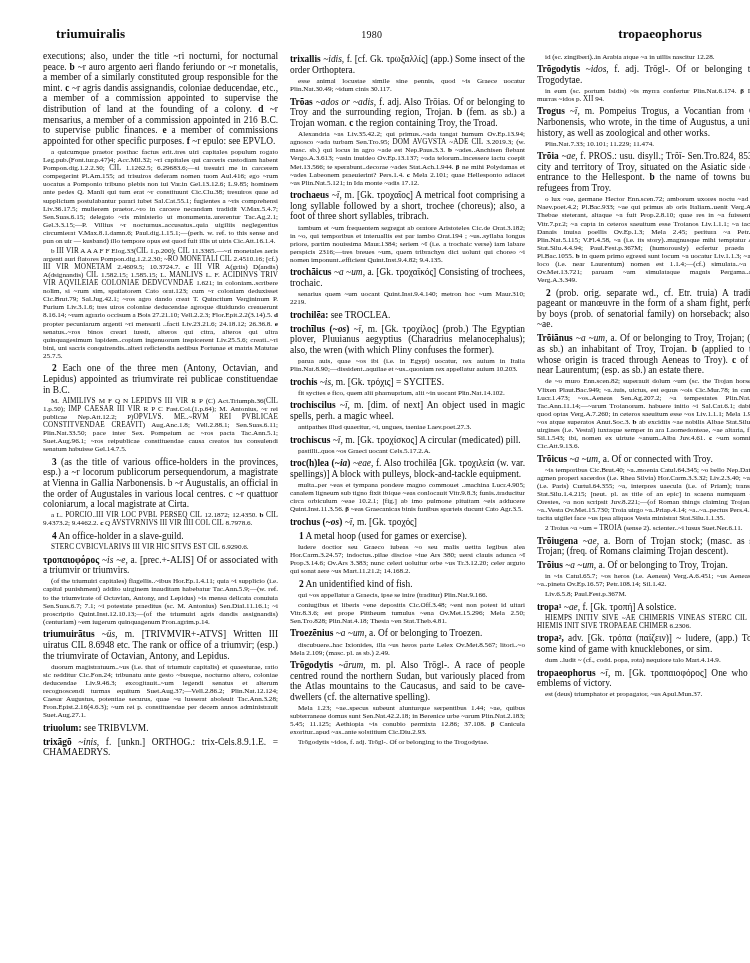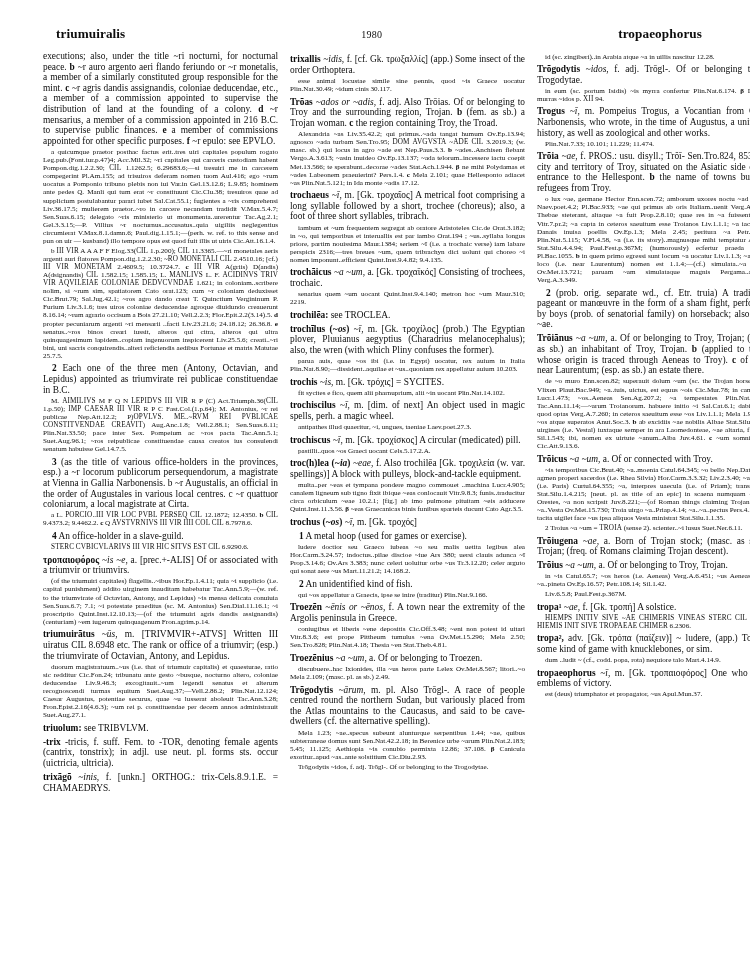--- a/index.html
+++ b/index.html
@@ -99,21 +99,20 @@
         <div class="cit">M. <span class="sc">AIMILIVS</span> M F Q N <span class="sc">LEPIDVS</span> <span class="sc">III</span> <span class="sc">VIR</span> R P (C) Act.Triumph.36(<span class="sc">CIL</span> 1.p.50); <span class="sc">IMP</span> <span class="sc">CAESAR</span> <span class="sc">III</span> <span class="sc">VIR</span> R P C Fast.Col.(1.p.64); M. Antonius, ~r rei publicae Nep.Att.12.2; P)<span class="sc">OPVLVS</span>. <span class="sc">ME</span>..~<span class="sc">RVM</span> <span class="sc">REI</span> <span class="sc">PVBLICAE</span> <span class="sc">CONSTITVENDAE</span> <span class="sc">CREAVIT</span>) Aug.Anc.1.8; Vell.2.88.1; Sen.Suas.6.11; Plin.Nat.33.50; pace inter Sex. Pompeium ac ~ros pacta Tac.Ann.5.1; Suet.Aug.96.1; ~ros reipublicae constituendae causa creatos ius consulendi senatum habuisse Gel.14.7.5.</div>
         <div class="defn sense"><span class="num">3</span> (as the title of various office-holders in the provinces, esp.)   a ~r locorum publicorum persequendorum, a magistrate at Vienna in Gallia Narbonensis.   b ~r Augustalis, an official in the order of Augustales in various local centres.   c ~r quattuor coloniarum, a local magistrate at Cirta.</div>
         <div class="cit">a  L. <span class="sc">PORCIO</span>..<span class="sc">III</span> <span class="sc">VIR</span> <span class="sc">LOC</span> <span class="sc">PVBL</span> <span class="sc">PERSEQ</span> <span class="sc">CIL</span> 12.1872; 12.4350.   <span class="bd">b</span> <span class="sc">CIL</span> 9.4373.2; 9.4462.2.   <span class="bd">c</span> Q <span class="sc">AVSTVRNIVS</span> <span class="sc">III</span> <span class="sc">VIR</span> <span class="sc">IIII</span> <span class="sc">COL</span> <span class="sc">CIL</span> 8.7978.6.</div>
         <div class="defn sense"><span class="num">4</span> An office-holder in a slave-guild.</div>
         <div class="cit"><span class="sc">STERC</span> <span class="sc">CVBICVLARIVS</span> <span class="sc">III</span> <span class="sc">VIR</span> <span class="sc">HIC</span> <span class="sc">SITVS</span> <span class="sc">EST</span> <span class="sc">CIL</span> 6.9290.6.</div>
         <div class="defn"><span class="hw">τροπαιοφόρος</span> <span class="it">~is</span> <span class="it">~e</span>, a. [prec.+-ALIS] Of or associated with a triumvir or triumvirs.</div>
         <div class="cit">(of the triumuiri capitales) flagellis..~ibus Hor.Ep.1.4.11; quia ~i supplicio (i.e. capital punishment) addito uirginem inauditam habebatur Tac.Ann.5.9;—(w. ref. to the triumvirate of Octavian, Antony, and Lepidus) ~is mensa delicata conuiuia Sen.Suas.6.7; 7.1; ~i potestate praeditus (sc. M. Antonius) Sen.Dial.11.16.1;   ~i proscriptio Quint.Inst.12.10.13;—(of the triumuiri agris dandis assignandis) (centuriam) ~em iugerum quinquagenum Fron.agrim.p.14.</div>
         <div class="defn"><span class="hw">triumuirātus</span> <span class="it">~ūs</span>, m. [TRIVMVIR+-ATVS] Written III uiratus CIL 8.6948 etc. The rank or office of a triumvir; (esp.) the triumvirate of Octavian, Antony, and Lepidus.</div>
         <div class="cit">duorum magistratuum..~us (i.e. that of triumuir capitalis) et quaesturae, ratio sic redditur Cic.Fon.24; tribunatu ante gesto ~busque, nocturno altero, coloniae deducendae Liv.9.46.3; excogitauit..~um legendi senatus et alterum recognoscendi turmas equitum Suet.Aug.37;—Vell.2.86.2; Plin.Nat.12.124; Caesar Augustus, potentiae securus, quae ~u lusserat aboleuit Tac.Ann.3.28; Fron.Epist.2.16(4.6.3); ~um rei p. constituendae per decem annos administrauit Suet.Aug.27.1.</div>
         <div class="defn"><span class="hw">triuolum:</span> see TRIBVLVM.</div>
-        <div class="defn"><span class="hw">-trix</span> -tricis, f. suff. Fem. to -TOR, denoting female agents (cantrix, tonstrix); in adjl. use neut. pl. forms sts. occur (uictricia, ultricia).</div>
         <div class="defn"><span class="hw">trixāgō</span> <span class="it">~inis</span>, f. [unkn.] ORTHOG.: trix-Cels.8.9.1.E. = CHAMAEDRYS.</div>
       </div>
     <div class="col">
         <div class="defn"><span class="hw">trixallis</span> <span class="it">~idis</span>, f. [cf. Gk. τρωξαλλίς] (app.) Some insect of the order Orthoptera.</div>
         <div class="cit">esse animal locustae simile sine pennis, quod ~is Graece uocatur Plin.Nat.30.49; ~idum cinis 30.117.</div>
         <div class="defn"><span class="hw">Trōas</span> <span class="it">~ados or</span> <span class="it">~adis</span>, f. adj. Also Trōias. Of or belonging to Troy and the surrounding region, Trojan.   <span class="bd">b</span> (fem. as sb.) a Trojan woman.   <span class="bd">c</span> the region containing Troy, the Troad.</div>
         <div class="cit">Alexandria ~as Liv.35.42.2; qui primus..~ada tangat humum Ov.Ep.13.94; agnosco ~ada turbam Sen.Tro.95; <span class="sc">DOM</span> <span class="sc">AVGVSTA</span> ~<span class="sc">ADE</span> <span class="sc">CIL</span> 3.2019.3; (w. masc. sb.) qui locus in agro ~ade est Nep.Paus.3.3.   <span class="bd">b</span> ~ades..Anchisen flebant Vergo.A.3.613; ~asin inuideo Ov.Ep.13.137; ~ada telorum..incessere iactu coepit Met.13.566; te sperabunt..decorae ~ades Stat.Ach.1.944.   <span class="bd">β</span> ne mihi Polydamas et ~ades Labeonem praeuierint? Pers.1.4.   <span class="bd">c</span> Mela 2.101; quae Hellesponto adiacet ~as Plin.Nat.5.121; in Ida monte ~adis 17.12.</div>
         <div class="defn"><span class="hw">trochaeus</span> <span class="it">~ī</span>, m. [Gk. τροχαῖος] A metrical foot comprising a long syllable followed by a short, trochee (choreus); also, a foot of three short syllables, tribrach.</div>
         <div class="cit">iambum et ~um frequentem segregat ab oratore Aristoteles Cic.de Orat.3.182; in ~o, qui temporibus et interuallis est par iambo Orat.194 ; ~us..syllaba longus priore, partim nouissima Maur.1384; seriem ~ī (i.e. a trochaic verse) iam labare perspicis 2316;—tres breues ~um, quem tribrachyn dici uolunt qui choreo ~i nomen imponunt..efficient Quint.Inst.9.4.82; 9.4.135.</div>
         <div class="defn"><span class="hw">trochāicus</span> <span class="it">~a</span> <span class="it">~um</span>, a. [Gk. τροχαϊκός] Consisting of trochees, trochaic.</div>
@@ -127,21 +126,20 @@
         <div class="cit">antipathes illud quaeritur, ~i, ungues, taeniae Laev.poet.27.3.</div>
         <div class="defn"><span class="hw">trochiscus</span> <span class="it">~ī</span>, m. [Gk. τροχίσκος] A circular (medicated) pill.</div>
         <div class="cit">pastilli..quos ~os Graeci uocant Cels.5.17.2.A.</div>
         <div class="defn"><span class="hw">troc(h)lea (<span class="it">~ia</span>)</span> <span class="it">~eae</span>, f. Also trochilēa [Gk. τροχιλεία (w. var. spellings)] A block with pulleys, block-and-tackle equipment.</div>
         <div class="cit">multa..per ~eas et tympana pondere magno commouet ..machina Lucr.4.905; canalem ligneum sub tigno fixit ibique ~eas conlocauit Vitr.9.8.3; funis..traducitur circa orbiculum ~eae 10.2.1; [fig.] ab imo pulmone pituitam ~eis adducere Quint.Inst.11.3.56.   <span class="bd">β</span> ~eas Graecanicas binis funibus sparteis ducunt Cato Agr.3.5.</div>
         <div class="defn"><span class="hw">trochus (<span class="it">~os</span>)</span> <span class="it">~ī</span>, m. [Gk. τροχός]</div>
         <div class="defn sense"><span class="num">1</span> A metal hoop (used for games or exercise).</div>
         <div class="cit">ludere doctior seu Graeco iubeas ~o seu malis uetita legibus alea Hor.Carm.3.24.57; indoctus..pilae discioe ~iue Ars 380; uersi clauis adunca ~ī Prop.3.14.6; Ov.Ars 3.383; nunc celeri uoluitur orbe ~us Tr.3.12.20; celer arguto qui sonat aere ~us Mart.11.21.2; 14.168.2.</div>
         <div class="defn sense"><span class="num">2</span> An unidentified kind of fish.</div>
         <div class="cit">qui ~os appellatur a Graecis, ipse se inire (traditur) Plin.Nat.9.166.</div>
-        <div class="defn"><span class="hw">Troezēn</span> <span class="it">~ēnis or</span> <span class="it">~ēnos</span>, f. A town near the extremity of the Argolis peninsula in Greece.</div>
         <div class="cit">coniugibus et liberis ~ene depositis Cic.Off.3.48; ~eni non potest id uitari Vitr.8.3.6; est prope Pittheum tumulus ~ena Ov.Met.15.296; Mela 2.50; Sen.Tro.828; Plin.Nat.4.18; Thesia ~en Stat.Theb.4.81.</div>
         <div class="defn"><span class="hw">Troezēnius</span> <span class="it">~a</span> <span class="it">~um</span>, a. Of or belonging to Troezen.</div>
         <div class="cit">discubuere..hac Ixionides, illa ~us heros parte Lelex Ov.Met.8.567; litori..~o Mela 2.109; (masc. pl. as sb.) 2.49.</div>
         <div class="defn"><span class="hw">Trōgodytis</span> <span class="it">~ārum</span>, m. pl. Also Trōgl-. A race of people centred round the northern Sudan, but variously placed from the Atlas mountains to the Caucasus, and said to be cave-dwellers (cf. the alternative spelling).</div>
         <div class="cit">Mela 1.23; ~ae..specus subeunt alunturque serpentibus 1.44; ~ae, quibus subterraneae domus sunt Sen.Nat.42.2.18; in Berenice urbe ~arum Plin.Nat.2.183; 5.45; 11.125; Aethiopia ~is conubio permixta 12.86; 37.108.   <span class="bd">β</span> Canicula exoritur..apud ~as..ante solstitium Cic.Diu.2.93.</div>
         <div class="cit">Trōgodytis ~idos, f. adj. Trōgl-. Of or belonging to the Trogodytae.</div>
       </div>
     <div class="col">
         <div class="cit">id (sc. zingiberi)..in Arabia atque ~a in uillis nascitur 12.28.</div>
         <div class="defn"><span class="hw">Trōgodytis</span> <span class="it">~idos</span>, f. adj. Trōgl-. Of or belonging to the Trogodytae.</div>

